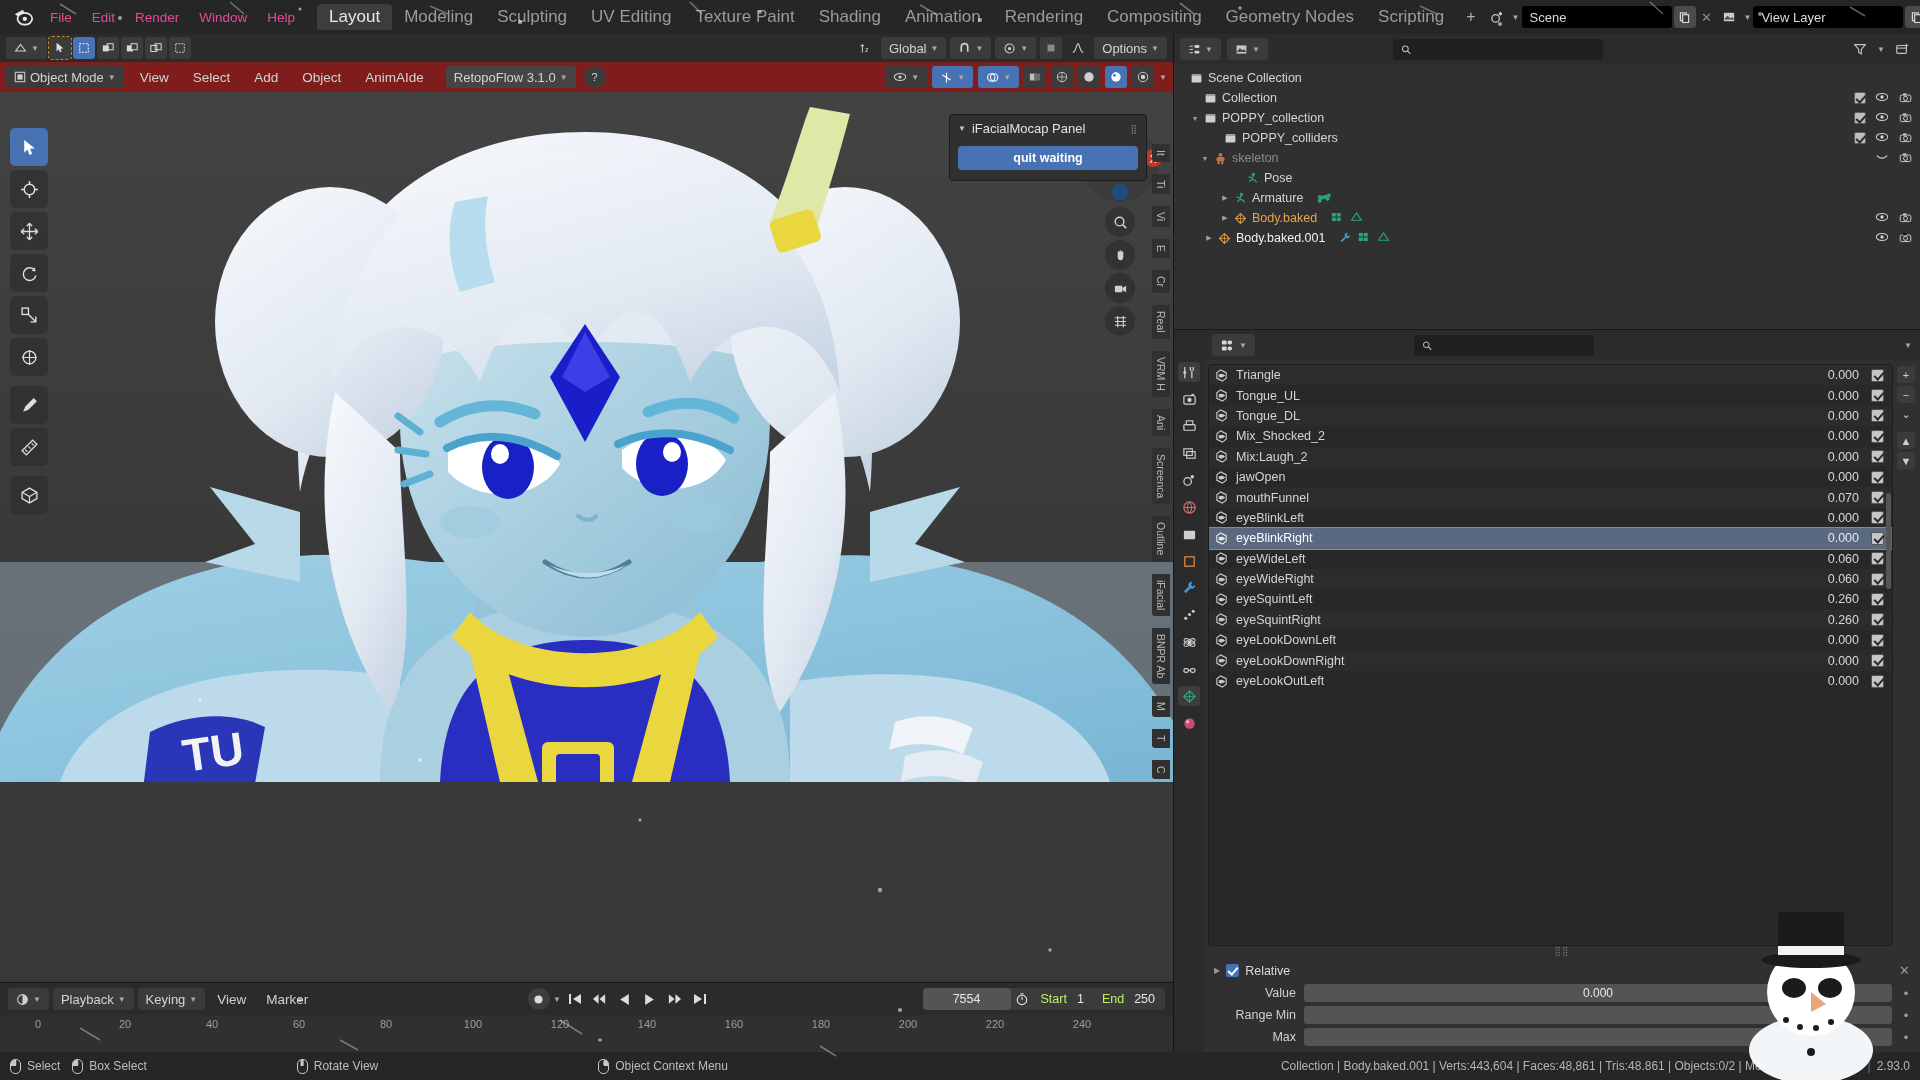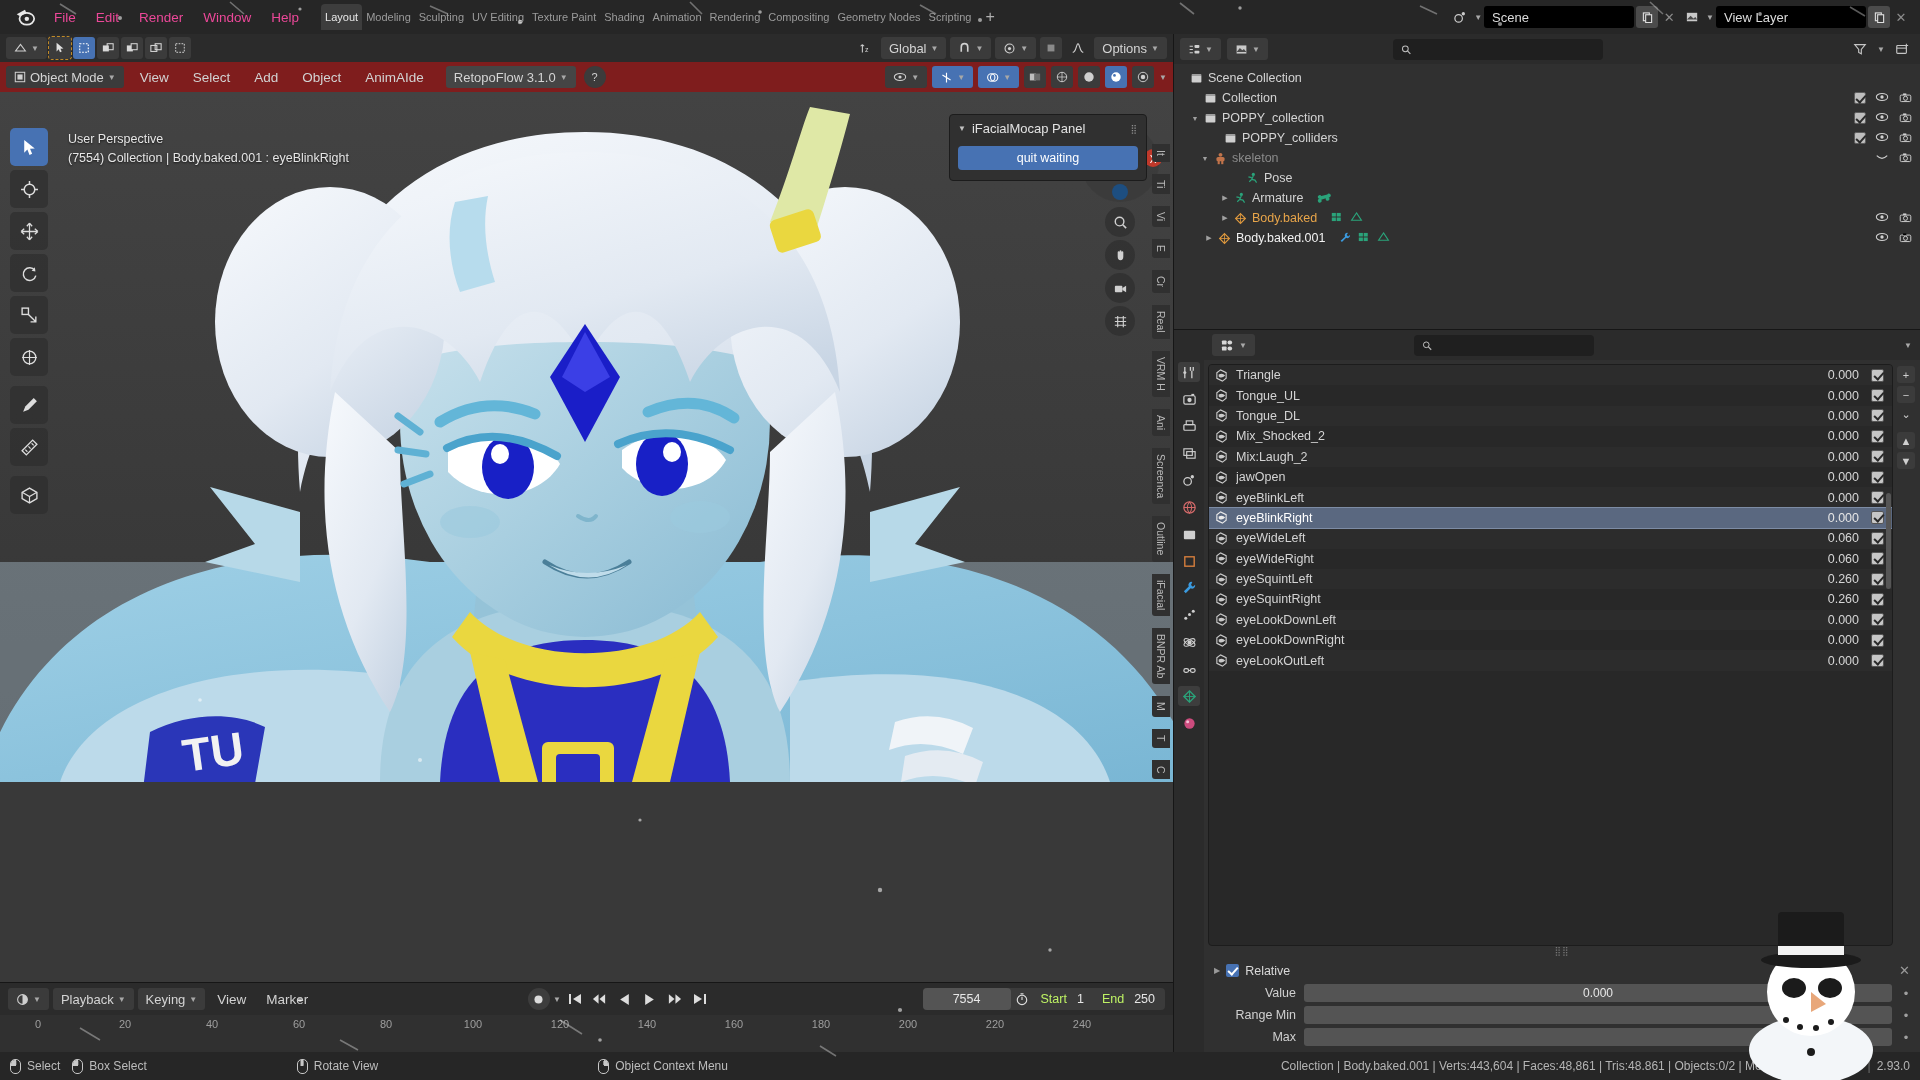--- a/index.html
+++ b/index.html
@@ -9,21 +9,21 @@
     background:#1d1d1d; }
 
   
   .topbar { height:34px; background:#262626; display:flex; align-items:center;
     flex:0 0 34px; padding:0 4px; position:relative; z-index:6;}
   .blender-logo { width:26px; height:26px; margin:0 6px 0 8px; display:flex;
     align-items:center; justify-content:center; }
   .menu-item { font-size:13.5px; color:#ec4899; padding:4px 10px; border-radius:3px;
     white-space:nowrap; }
   .wstabs { display:flex; align-items:center; margin-left:12px; height:100%; }
-  .wstab { font-size:11px; color:#9b9b9b; padding:7px 4px; height:26px;
+  .wstab { font-size:17px; color:#9b9b9b; padding:7px 12px; height:26px;
     display:flex; align-items:center; border-radius:4px 4px 0 0; white-space:nowrap;}
   .wstab.active { background:#3d3d3d; color:#e8e8e8; }
   .plus { color:#b0b0b0; font-size:16px; padding:2px 10px; }
   .topright { margin-left:auto; display:flex; align-items:center; gap:2px; padding-right:6px;}
   .icobtn { width:24px; height:22px; display:flex; align-items:center; justify-content:center;
     color:#c2c2c2; font-size:12px; }
   .id-name { background:#000000; height:22px; min-width:150px; display:flex; align-items:center;
      padding:0 8px; font-size:13px; color:#dcdcdc; border-radius:3px;}
   .id-btn { width:22px; height:22px; display:flex; align-items:center; justify-content:center;
     background:#4b4b4b; border-radius:3px; color:#d8d8d8; font-size:12px;}
@@ -62,21 +62,21 @@
   .gizmo-area { position:absolute; right:12px; top:30px; width:82px; z-index:3;
      display:flex; flex-direction:column; align-items:center; gap:3px;}
   .nav-btn { width:30px; height:30px; border-radius:50%; background:#2f2f2fcc;
     display:flex; align-items:center; justify-content:center; color:#d0d0d0; font-size:14px;}
 
   
   .npanel { position:absolute; right:26px; top:22px; width:198px; z-index:5;
     background:#303030; border:1px solid #1c1c1c; border-radius:4px; padding:0; }
   .npanel-head { display:flex; align-items:center; gap:6px; padding:6px 8px;
     font-size:13px; color:#e2e2e2; }
-  .npanel-body { padding:4px 8px 10px 8px; }
+  .npanel-body { padding:4px 8px 10px 8px;font-weight:bold; }
   .big-btn { width:100%; height:24px; background:#4772b3; border-radius:4px; color:#fff;
     font-size:12.5px; display:flex; align-items:center; justify-content:center;}
   .grip { margin-left:auto; color:#8f8f8f; font-size:9px; letter-spacing:1px;}
 
   
   .vtabs { position:absolute; right:0; top:52px; width:24px; z-index:5;
     display:flex; flex-direction:column; gap:12px; align-items:center;}
   .vtab { writing-mode:vertical-rl; font-size:10.5px; color:#b9b9b9; background:#303030;
     padding:6px 3px; border-radius:0 0 0 3px; white-space:nowrap; }
 
@@ -506,24 +506,20 @@
           <path d="M420 340 l-22 -16 M426 362 l-28 -4 M430 382 l-26 10" stroke="#5fb1d4" stroke-width="7" stroke-linecap="round"></path>
 
           <path d="M578 424 q12 8 18 0" stroke="#7fb5cc" stroke-width="4" fill="none" stroke-linecap="round"></path>
           <path d="M545 470 q42 28 84 0" stroke="#4b7f99" stroke-width="5" fill="none" stroke-linecap="round"></path>
           <path d="M549 473 q40 25 78 0 q-40 16 -78 0 Z" fill="#bfdcea"></path>
 
           <ellipse cx="470" cy="430" rx="30" ry="16" fill="#9bc9dd" opacity="0.6"></ellipse>
           <ellipse cx="700" cy="425" rx="30" ry="16" fill="#9bc9dd" opacity="0.6"></ellipse>
         </svg>
 
-        <div class="vp-text">
-          <div>User Perspective</div>
-          <div>(7554) Collection | Body.baked.001 : eyeBlinkRight</div>
-        </div>
 
         <div class="toolbar-left">
           <div class="tool-ico sel">
             <svg width="19" height="19" viewBox="0 0 18 18">
                 <path d="M4 2 L4 14 L7 11 L9 16 L11.5 15 L9.5 10.2 L14 10 Z" fill="#fff"></path>
               </svg>
           </div>
           <div class="tool-ico">
             <svg width="19" height="19" viewBox="0 0 18 18">
                 <circle cx="9" cy="9" r="5" fill="none" stroke="#ddd" stroke-width="1.4"></circle>
@@ -1186,20 +1182,31 @@
               </div>
               <div class="sk-row">
                 <span class="sk-ico">
                     <svg width="13" height="13" viewBox="0 0 14 14">
                       <path d="M2 4 L6 1 L12 4 L12 10 L8 13 L2 10 Z" fill="none" stroke="#c9c9c9" stroke-width="1.2"></path>
                       <path d="M4 6 q4 -2 7 1 q-4 4 -7 1 Z" fill="#c9c9c9"></path>
                     </svg>
                   </span>
                 <span class="sk-name">jawOpen</span>
                 <span class="sk-val">0.000</span>
+                <span class="sk-ck"></span>
+              </div>
+              <div class="sk-row">
+                <span class="sk-ico">
+                    <svg width="13" height="13" viewBox="0 0 14 14">
+                      <path d="M2 4 L6 1 L12 4 L12 10 L8 13 L2 10 Z" fill="none" stroke="#c9c9c9" stroke-width="1.2"></path>
+                      <path d="M4 6 q4 -2 7 1 q-4 4 -7 1 Z" fill="#c9c9c9"></path>
+                    </svg>
+                  </span>
+                <span class="sk-name">mouthFunnel</span>
+                <span class="sk-val">0.070</span>
                 <span class="sk-ck"></span>
               </div>
               <div class="sk-row">
                 <span class="sk-ico">
                     <svg width="13" height="13" viewBox="0 0 14 14">
                       <path d="M2 4 L6 1 L12 4 L12 10 L8 13 L2 10 Z" fill="none" stroke="#c9c9c9" stroke-width="1.2"></path>
                       <path d="M4 6 q4 -2 7 1 q-4 4 -7 1 Z" fill="#c9c9c9"></path>
                     </svg>
                   </span>
                 <span class="sk-name">eyeBlinkLeft</span>

